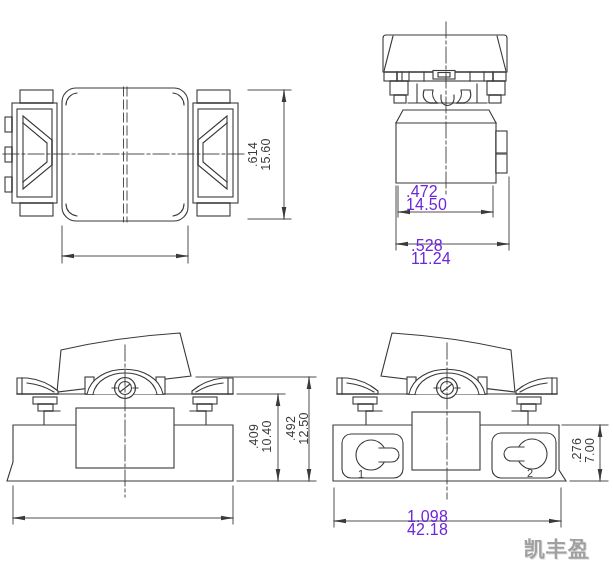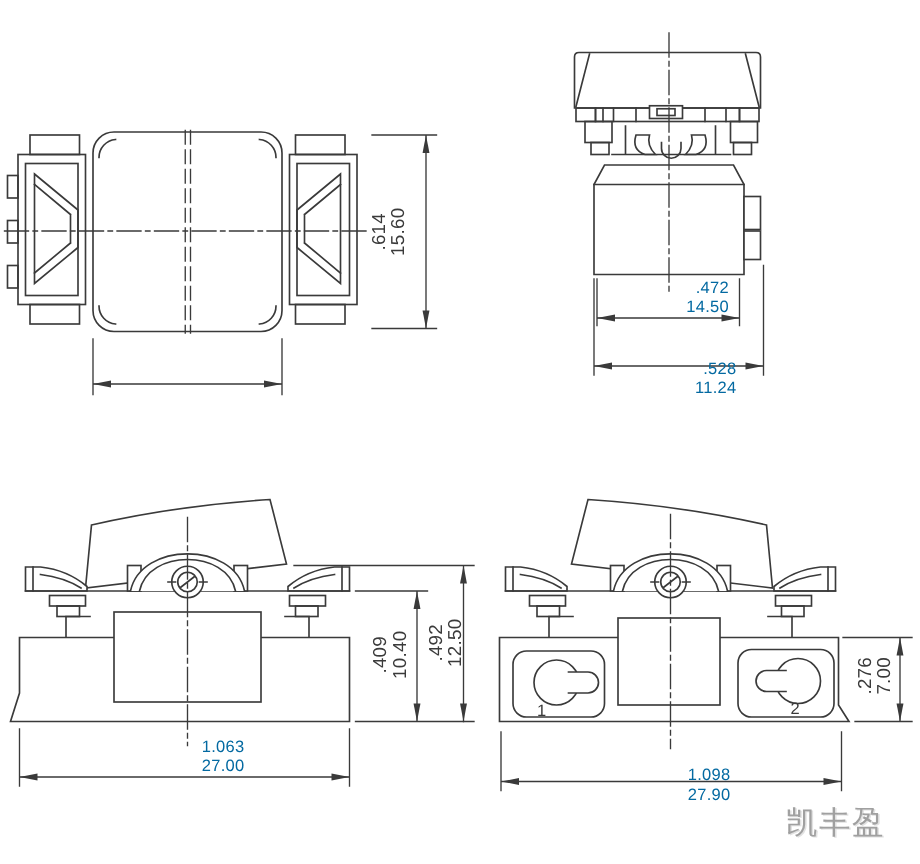--- a/index.html
+++ b/index.html
@@ -2,33 +2,33 @@
 <html><head>
 <meta charset="utf-8">
 <style>
   html,body{margin:0;padding:0;background:#ffffff;}
   #stage{
     position:relative;width:613px;height:576px;background:#ffffff;
     font-family:"Liberation Sans",sans-serif;overflow:hidden;
   }
   #linework{position:absolute;left:0;top:0;}
   .dim{
-    position:absolute;font-size:11px;line-height:12.5px;color:#0369a1;
-    text-align:right;letter-spacing:.2px;white-space:nowrap;
+    position:absolute;font-size:16px;line-height:12.5px;color:#6d28d9;
+    text-align:left;letter-spacing:.2px;white-space:nowrap;
   }
   .dim-v{
     position:absolute;width:48px;font-size:12.5px;line-height:12.5px;color:#3a3a3a;
     text-align:center;letter-spacing:.2px;transform:rotate(-90deg);white-space:nowrap;
   }
   .tlabel{
     position:absolute;font-size:11px;line-height:11px;color:#3a3a3a;width:14px;text-align:center;
   }
   #watermark{
     position:absolute;left:524px;top:537px;font-size:21px;line-height:24px;
-    font-weight:normal;color:#a0a0a0;letter-spacing:1px;
+    font-weight:bold;color:#a0a0a0;letter-spacing:1px;
     text-shadow:1px 1px 0 #e2e2e2;
   }
 </style>
 </head>
 <body>
 
 <div id="stage">
 
   <svg id="linework" width="613" height="576" viewBox="0 0 613 576" fill="none" stroke="#3a3a3a" stroke-width="1.1" stroke-linecap="square" stroke-linejoin="miter">
 
@@ -225,38 +225,34 @@
   <div class="dim" style="left:406px;top:186px;width:80px;">
     <div>.472</div>
     <div>14.50</div>
   </div>
 
   <div class="dim" style="left:411px;top:218px;width:80px;margin-top:22px;">
     <div>.528</div>
     <div>11.24</div>
   </div>
 
-  <div class="dim" style="left:83px;top:492px;width:80px;">
-    <div>1.063</div>
-    <div>27.00</div>
-  </div>
 
   <div class="dim-v" style="left:236px;top:424px;">
     <div>.409</div>
     <div>10.40</div>
   </div>
 
   <div class="dim-v" style="left:273px;top:416px;">
     <div>.492</div>
     <div>12.50</div>
   </div>
 
   <div class="dim" style="left:407px;top:511px;width:80px;">
     <div>1.098</div>
-    <div>27.90</div>
+    <div>42.18</div>
   </div>
 
   <div class="dim-v" style="left:559px;top:438px;">
     <div>.276</div>
     <div>7.00</div>
   </div>
 
   <div class="tlabel" style="left:354px;top:469px;">1</div>
   <div class="tlabel" style="left:523px;top:468px;">2</div>
 

